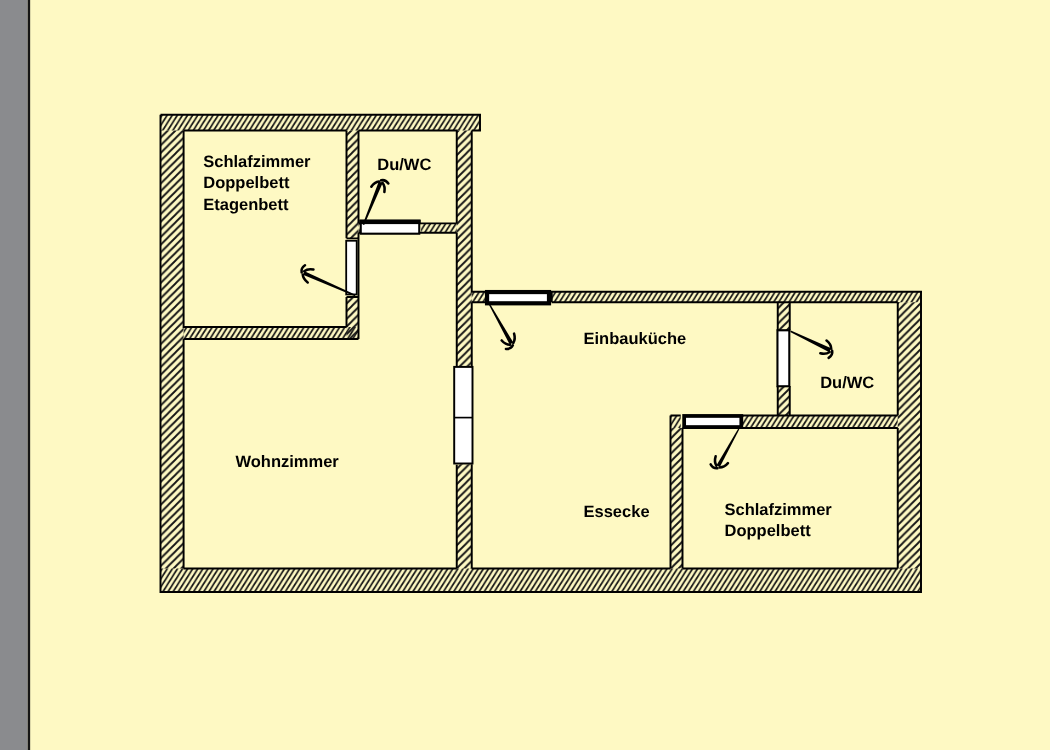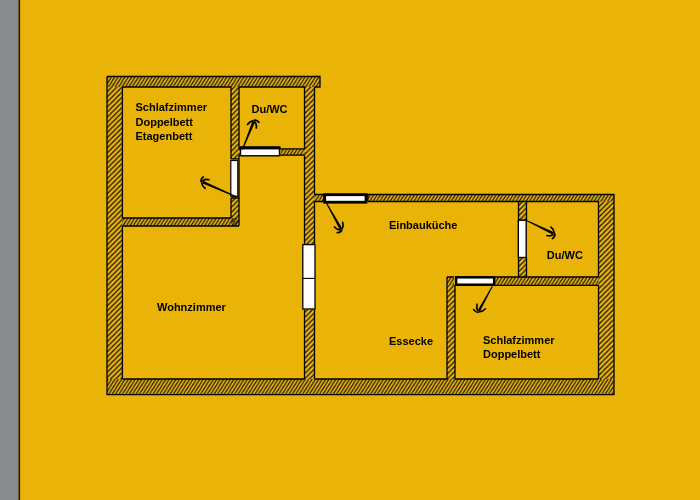--- a/index.html
+++ b/index.html
@@ -1,16 +1,16 @@
 <!DOCTYPE html>
 <html><head>
 <meta charset="utf-8">
 <style>
   html,body{margin:0;padding:0;background:#fff;}
-  #page{position:relative;width:700px;height:500px;background:#eab308;overflow:hidden;
+  #page{position:relative;width:700px;height:500px;background:#fef9c3;overflow:hidden;
         font-family:"Liberation Sans", sans-serif;}
   svg{position:absolute;left:0;top:0;}
   text{font-family:"Liberation Sans", sans-serif;font-weight:bold;fill:#000;}
 </style>
 </head>
 <body>
 <div id="page">
 <svg width="700" height="500" viewBox="0 0 700 500">
 <defs>
 

